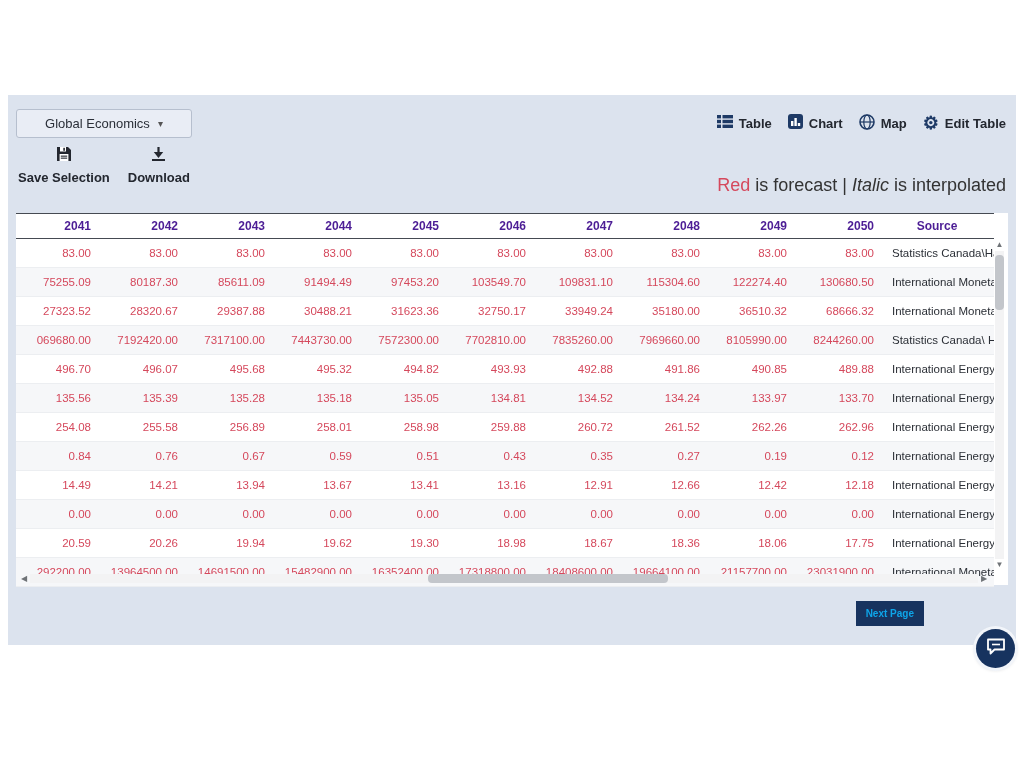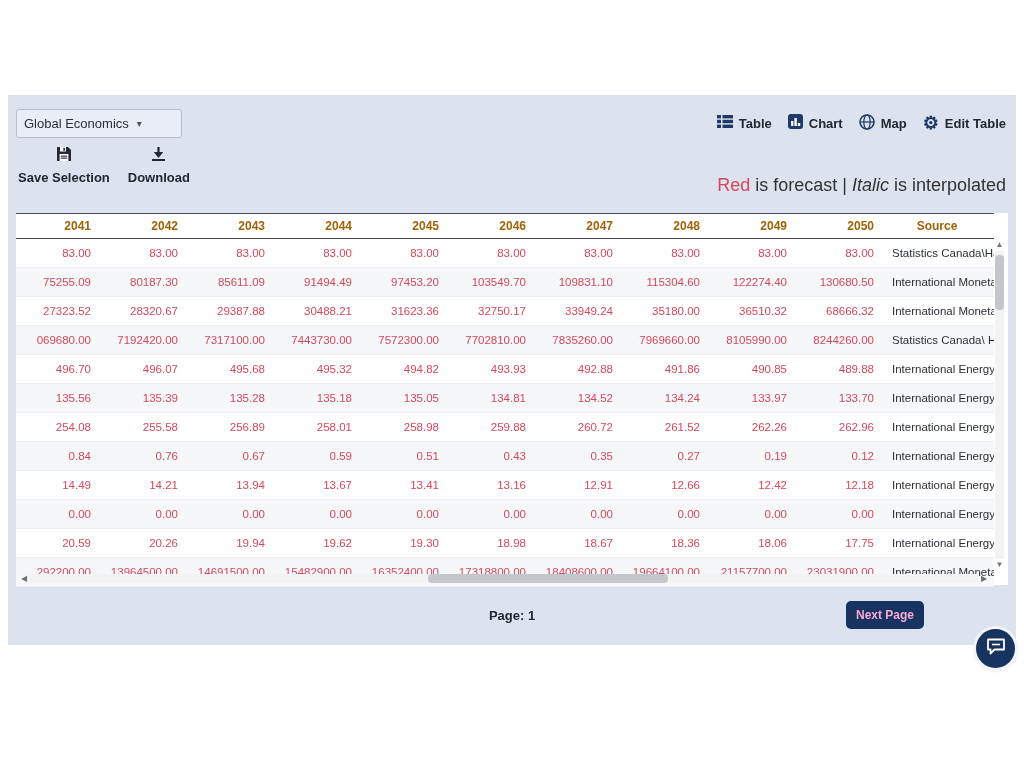--- a/index.html
+++ b/index.html
@@ -2,59 +2,59 @@
 <html><head>
 <meta charset="utf-8">
 <style>
   html,body{margin:0;padding:0;background:#fff;}
   body{width:1024px;height:768px;position:relative;font-family:"Liberation Sans",sans-serif;color:#23272f;overflow:hidden;}
 
   .panel{position:absolute;left:8px;top:95px;width:1008px;height:550px;background:#dce3ee;}
 
   
   .toolbar-top{position:absolute;left:8px;right:10px;top:12px;height:32px;display:flex;align-items:center;justify-content:space-between;}
-  .dropdown{display:flex;align-items:center;justify-content:flex-start;width:150px;height:27px;background:#e9edf5;border:1px solid #b6bfce;border-radius:3px;padding:0 7px;font-size:13px;color:#2a2f38;cursor:pointer;}
+  .dropdown{display:flex;align-items:center;justify-content:center;width:150px;height:27px;background:#e9edf5;border:1px solid #b6bfce;border-radius:3px;padding:0 12px;font-size:13px;color:#2a2f38;cursor:pointer;}
   .dropdown .chev{font-size:10px;color:#555;margin-left:8px;}
   .views{display:flex;gap:16px;}
   .view-item{display:flex;align-items:center;gap:6px;font-size:13px;font-weight:700;color:#23272f;cursor:pointer;}
   .gear{font-size:18px;line-height:1;color:#1e3a66;}
 
   
   .toolbar-second{position:absolute;left:10px;right:10px;top:58px;height:26px;display:flex;align-items:center;justify-content:space-between;}
   .left-actions{display:flex;align-items:center;gap:18px;}
   .action{display:flex;align-items:center;gap:6px;font-size:13px;font-weight:700;color:#23272f;cursor:pointer;flex-direction:column;}
   .legend{font-size:18px;color:#333;margin-top:39px;}
   .legend .red{color:#d5485c;}
   .legend .ital{font-style:italic;}
 
   
   .table-wrap{position:absolute;left:8px;right:8px;top:118px;height:372px;background:#fff;}
   table{border-collapse:collapse;table-layout:fixed;width:978px;margin:0;}
-  thead th{font-size:12px;font-weight:700;color:#a16207;padding:5px 12px 5px 2px;border-top:1px solid #454a52;border-bottom:1px solid #454a52;background:#fff;}
+  thead th{font-size:12px;font-weight:700;color:#4c1d95;padding:5px 12px 5px 2px;border-top:1px solid #454a52;border-bottom:1px solid #454a52;background:#fff;}
   th.num,td.num{width:73px;text-align:right;}
   th.src,td.src{text-align:center;padding-left:6px;}
   tbody td{font-size:11.5px;padding:0 12px 0 2px;height:28px;border-bottom:1px solid #eceef1;}
   tbody td.src{color:#2b2f36;padding-left:6px;padding-right:4px;white-space:nowrap;overflow:hidden;}
   tbody td.forecast{color:#d5485c;}
   tbody tr:nth-child(even){background:#f6f7f9;}
 
   
   .vscroll{position:absolute;top:26px;right:2px;bottom:14px;width:13px;display:flex;flex-direction:column;align-items:center;}
   .varrow{font-size:8px;color:#6f7377;height:12px;line-height:12px;cursor:pointer;}
   .vtrack{flex:1;width:9px;background:#f3f3f4;position:relative;}
   .vthumb{position:absolute;top:4px;left:0;width:9px;height:55px;background:#c3c6cb;border-radius:4px;cursor:pointer;}
   .hscroll{position:absolute;left:2px;right:18px;bottom:1px;height:12px;display:flex;align-items:center;}
   .harrow{font-size:8px;color:#6f7377;width:12px;text-align:center;cursor:pointer;}
   .htrack{flex:1;height:9px;background:#f3f3f4;position:relative;}
   .hthumb{position:absolute;left:42%;width:240px;height:9px;background:#c3c6cb;border-radius:4px;cursor:pointer;}
 
   
   .pager{position:absolute;left:0;right:0;bottom:0;height:55px;}
   .page-label{position:absolute;left:0;right:0;top:18px;text-align:center;font-size:13px;font-weight:700;color:#23272f;}
-  .next-btn{position:absolute;right:92px;top:11px;background:#17335f;color:#f9a8d4;font-size:12px;font-weight:700;border:none;border-radius:5px;padding:7px 10px;cursor:pointer;font-family:"Liberation Sans",sans-serif;}
+  .next-btn{position:absolute;right:92px;top:11px;background:#17335f;color:#0ea5e9;font-size:10px;font-weight:700;border:none;border-radius:0;padding:7px 10px;cursor:pointer;font-family:"Liberation Sans",sans-serif;}
 
   
   .chat-fab{position:absolute;left:976px;top:629px;width:39px;height:39px;border-radius:50%;background:#17335f;display:flex;align-items:center;justify-content:center;cursor:pointer;box-shadow:0 0 0 3px #f2f5fa, 0 1px 4px rgba(0,0,0,.3);}
 </style>
 </head>
 <body>
 
 <div class="panel">
 
   <div class="toolbar-top">
@@ -325,21 +325,20 @@
     <div class="hscroll">
       <div class="harrow">◀</div>
       <div class="htrack">
         <div class="hthumb"></div>
       </div>
       <div class="harrow">▶</div>
     </div>
   </div>
 
   <div class="pager">
-    <div class="page-label">Page: 1</div>
     <button class="next-btn">Next Page</button>
   </div>
 </div>
 
 <div class="chat-fab">
   <span>
     <svg width="20" height="17" viewBox="0 0 20 17">
         <path d="M2 1.5 h16 v10 h-9.5 l-4 4 v-4 H2 z" fill="none" stroke="#fff" stroke-width="1.8" stroke-linejoin="round"></path>
         <line x1="6" y1="6.5" x2="14" y2="6.5" stroke="#fff" stroke-width="1.6"></line>
       </svg>

